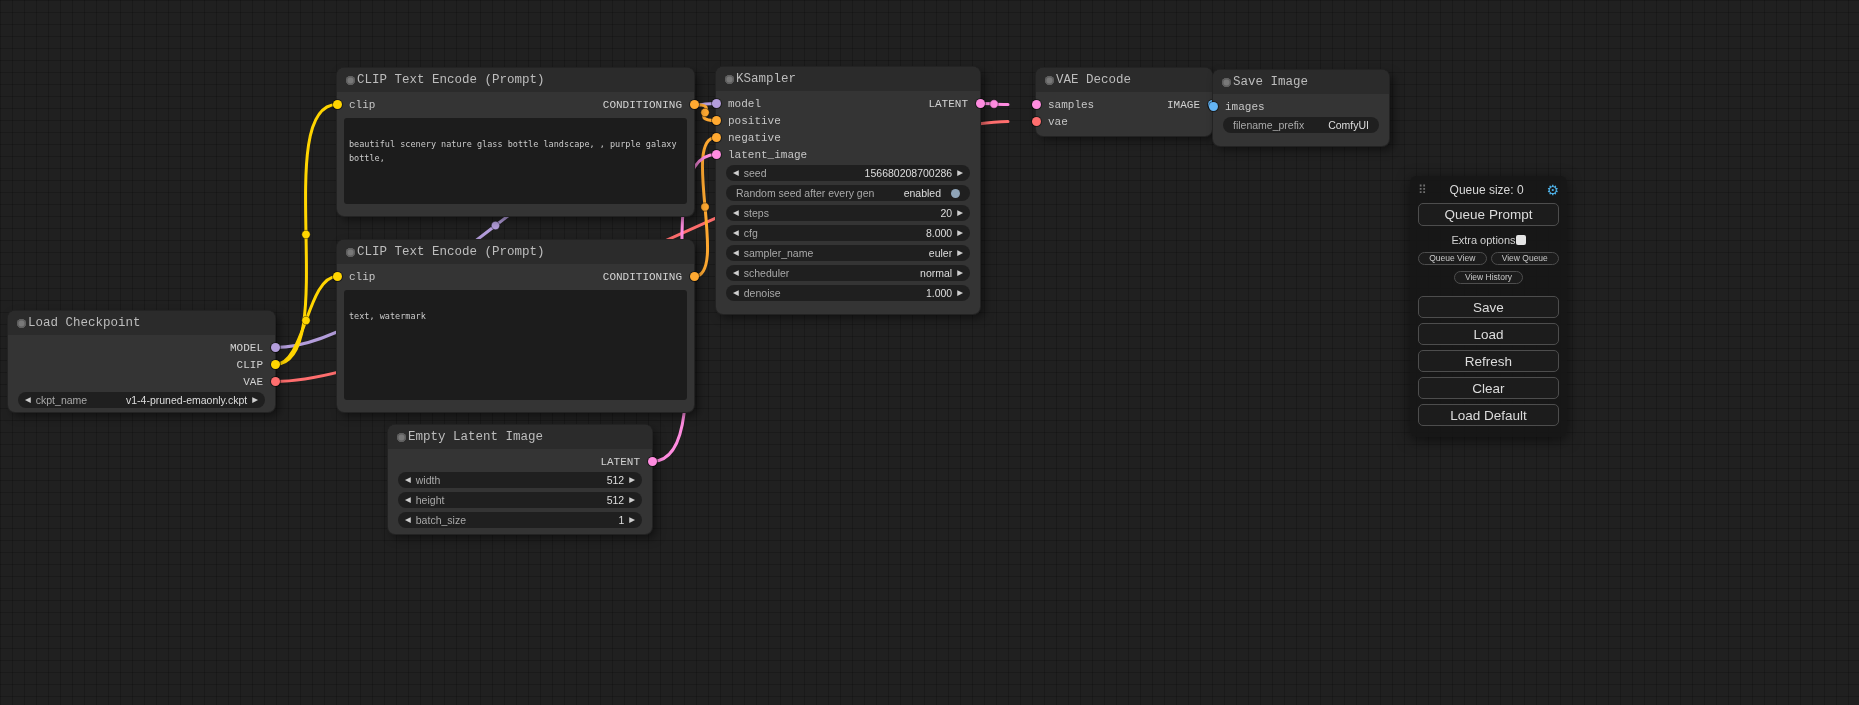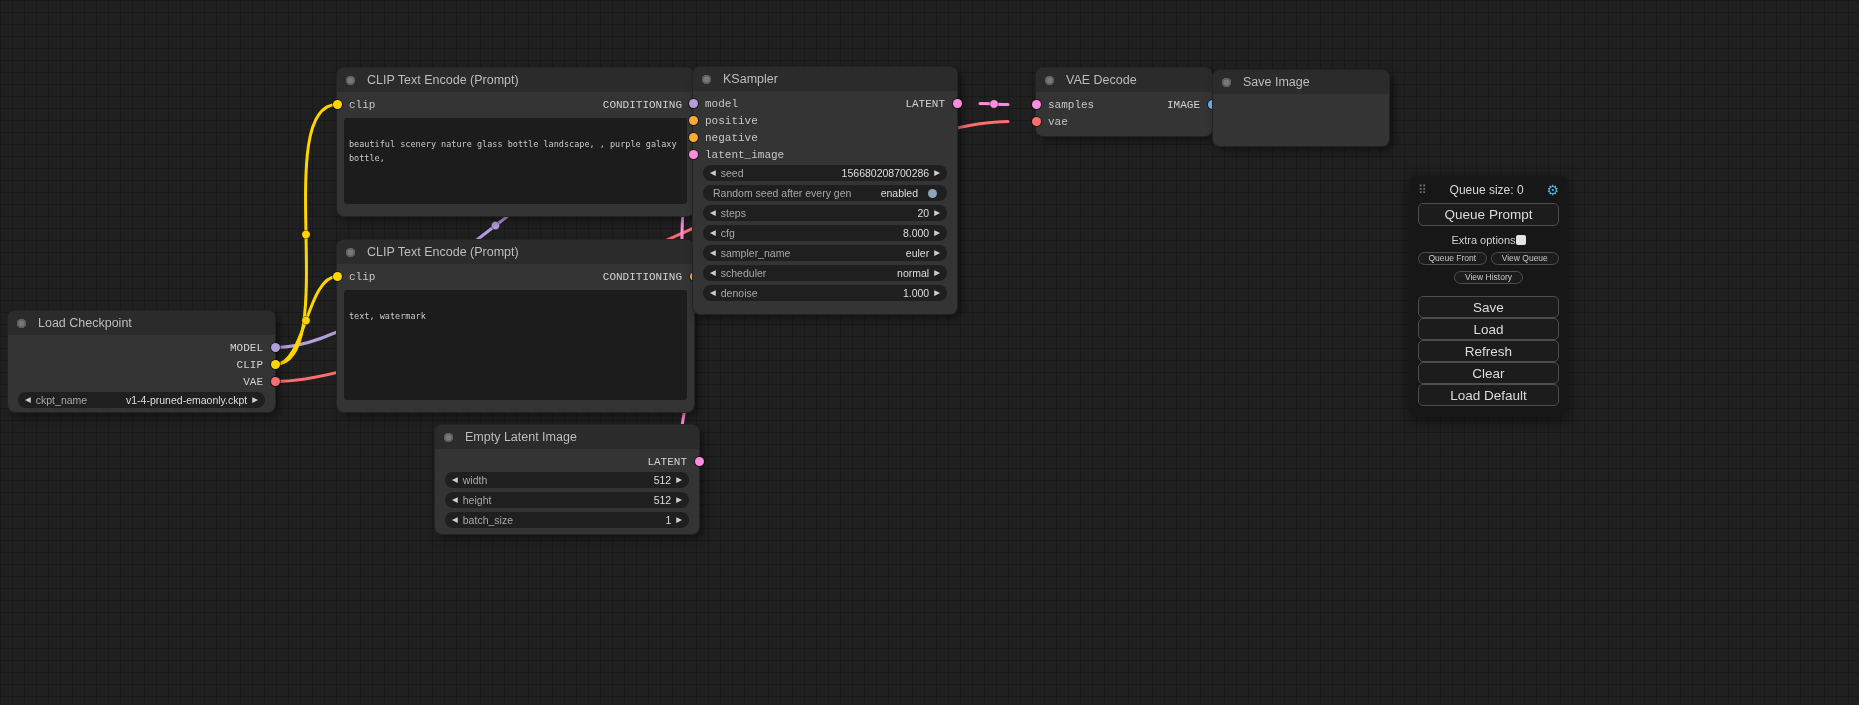--- a/index.html
+++ b/index.html
@@ -18,23 +18,23 @@
 
   
   .node {
     position: absolute; z-index: 2;
     display: flex; flex-direction: column;
     background: #343434; border-radius: 7px;
     box-shadow: 0 0 0 1px #232323, 4px 4px 10px rgba(0,0,0,0.5);
     box-sizing: border-box;
   }
   .node-title {
-    flex: 0 0 24px; display: flex; align-items: center; gap: 12px;
+    flex: 0 0 24px; display: flex; align-items: center; gap: 2px;
     padding: 0 9px; background: #2b2b2b; border-radius: 7px 7px 0 0;
-    color: #bdbdbd; font-size: 12.5px; cursor: move;
+    color: #bdbdbd; font-size: 12.5px; cursor: move; font-family: Liberation Mono, monospace;
   }
   .collapse-dot {
     width: 9px; height: 9px; border-radius: 50%;
     background: #787878; box-shadow: inset 0 0 0 1.5px #5e5e5e;
     flex: 0 0 auto;
   }
   .node-body { flex: 1; display: flex; flex-direction: column; padding: 4px 0 5px; min-height: 0; }
   .slot-row {
     position: relative; flex: 0 0 17px; display: flex; align-items: center;
     padding: 0 12px; font-size: 11px; color: #c6c6c6; font-family: Liberation Mono, monospace;
@@ -71,21 +71,21 @@
     position: absolute; left: 1410px; top: 176px; width: 157px; z-index: 3;
     background: rgba(22,22,22,0.94); border-radius: 6px;
     box-shadow: 0 3px 14px rgba(0,0,0,0.55);
     padding: 5px 8px 11px; box-sizing: border-box;
   }
   .menu-header { display: flex; align-items: center; height: 18px; }
   .drag-handle { color: #6f6f6f; font-size: 12px; cursor: grab; }
   .queue-size { flex: 1; text-align: center; color: #d8d8d8; font-size: 12px; }
   .gear { font-size: 14px; cursor: pointer; line-height: 1; }
   .btn {
-    display: block; width: 100%; height: 22px; 
+    display: block; width: 100%; height: 22px; margin-top: 5px;
     background: #1c1c1c; border: 1px solid #4d4d4d; border-radius: 5px;
     color: #dcdcdc; font-size: 13.5px; font-family: inherit; cursor: pointer; padding: 0;
   }
   .btn.primary { height: 23px; margin-top: 4px; }
   .extra-row {
     display: flex; align-items: center; justify-content: center; 
     margin-top: 8px; color: #d0d0d0; font-size: 11px;
   }
   .checkbox { width: 10px; height: 10px; background: #e4e4e4; border-radius: 2px; cursor: pointer; }
   .pill-row { display: flex; gap: 4px; margin-top: 6px; justify-content: center; }
@@ -174,21 +174,21 @@
       <div class="slot-row">
         <span class="slot-dot in" style="background: rgb(255, 213, 0);"></span>
         <span>clip</span>
         <span class="out-label">CONDITIONING</span>
         <span class="slot-dot out" style="background: rgb(255, 169, 49);"></span>
       </div>
       <div class="node-text">text, watermark</div>
     </div>
   </div>
 
-  <div class="node" style="left:388px; top:425px; width:264px; height:109px;margin-left:47px;">
+  <div class="node" style="left:388px; top:425px; width:264px; height:109px;">
     <div class="node-title">
       <span class="collapse-dot"></span>
       <span>Empty Latent Image</span>
     </div>
     <div class="node-body">
       <div class="slot-row">
         <span class="out-label">LATENT</span>
         <span class="slot-dot out" style="background: rgb(255, 140, 224);"></span>
       </div>
       <div class="widget">
@@ -205,21 +205,21 @@
       </div>
       <div class="widget">
         <span class="warr">◀</span>
         <span>batch_size</span>
         <span class="wvalue">1</span>
         <span class="warr">▶</span>
       </div>
     </div>
   </div>
 
-  <div class="node" style="left:693px; top:67px; width:264px; height:247px;">
+  <div class="node" style="left:716px; top:67px; width:264px; height:247px;">
     <div class="node-title">
       <span class="collapse-dot"></span>
       <span>KSampler</span>
     </div>
     <div class="node-body">
       <div class="slot-row">
         <span class="slot-dot in" style="background: rgb(179, 157, 219);"></span>
         <span>model</span>
         <span class="out-label">LATENT</span>
         <span class="slot-dot out" style="background: rgb(255, 140, 224);"></span>
@@ -296,36 +296,46 @@
         <span class="slot-dot in" style="background: rgb(255, 110, 110);"></span>
         <span>vae</span>
       </div>
     </div>
   </div>
 
   <div class="node" style="left:1213px; top:70px; width:176px; height:76px;">
     <div class="node-title">
       <span class="collapse-dot"></span>
       <span>Save Image</span>
+    </div>
+    <div class="node-body">
+      <div class="slot-row">
+        <span class="slot-dot in" style="background: rgb(100, 181, 246);"></span>
+        <span>images</span>
+      </div>
+      <div class="widget noarrow">
+        <span>filename_prefix</span>
+        <span class="wvalue">ComfyUI</span>
+      </div>
     </div>
   </div>
 
   <div id="menu">
     <div class="menu-header">
       <span class="drag-handle">⠿</span>
       <span class="queue-size">Queue size: 0</span>
       <span class="gear" style="color: rgb(79, 178, 232);">⚙</span>
     </div>
     <button class="btn primary">Queue Prompt</button>
     <div class="extra-row">
       <span>Extra options</span>
       <span class="checkbox"></span>
     </div>
     <div class="pill-row">
-      <button class="pill">Queue Front</button>
+      <button class="pill">Queue View</button>
       <button class="pill">View Queue</button>
     </div>
     <div class="pill-row single">
       <button class="pill">View History</button>
     </div>
     <div class="menu-actions">
       <button class="btn">Save</button>
       <button class="btn">Load</button>
       <button class="btn">Refresh</button>
       <button class="btn">Clear</button>

